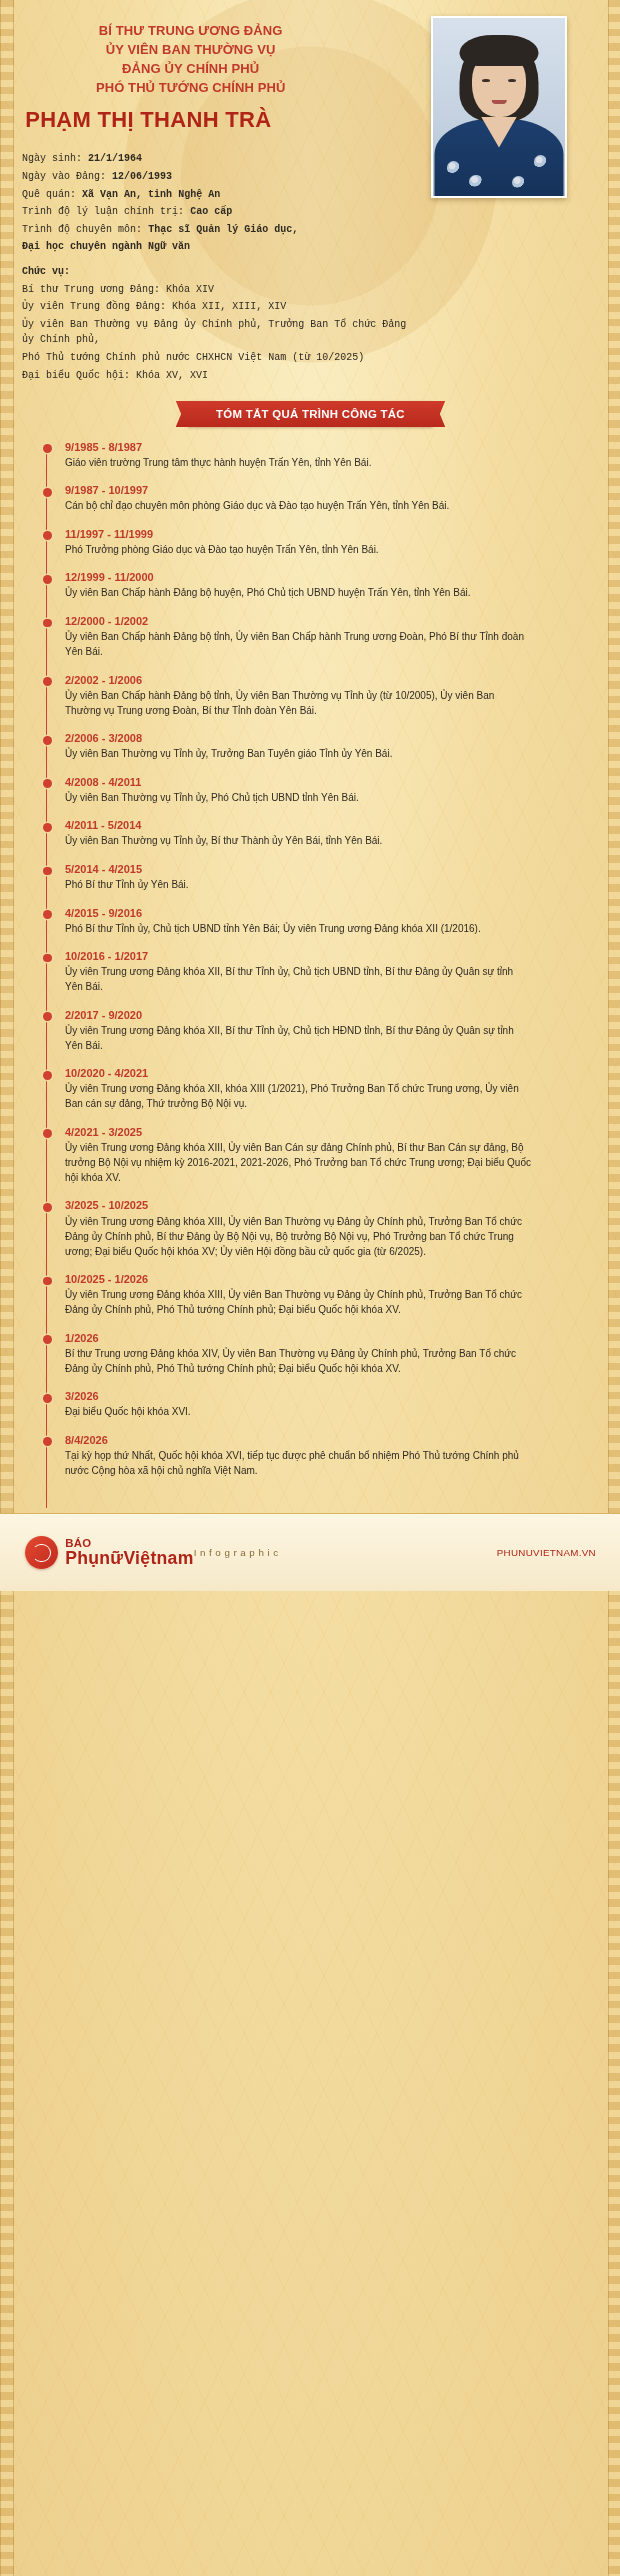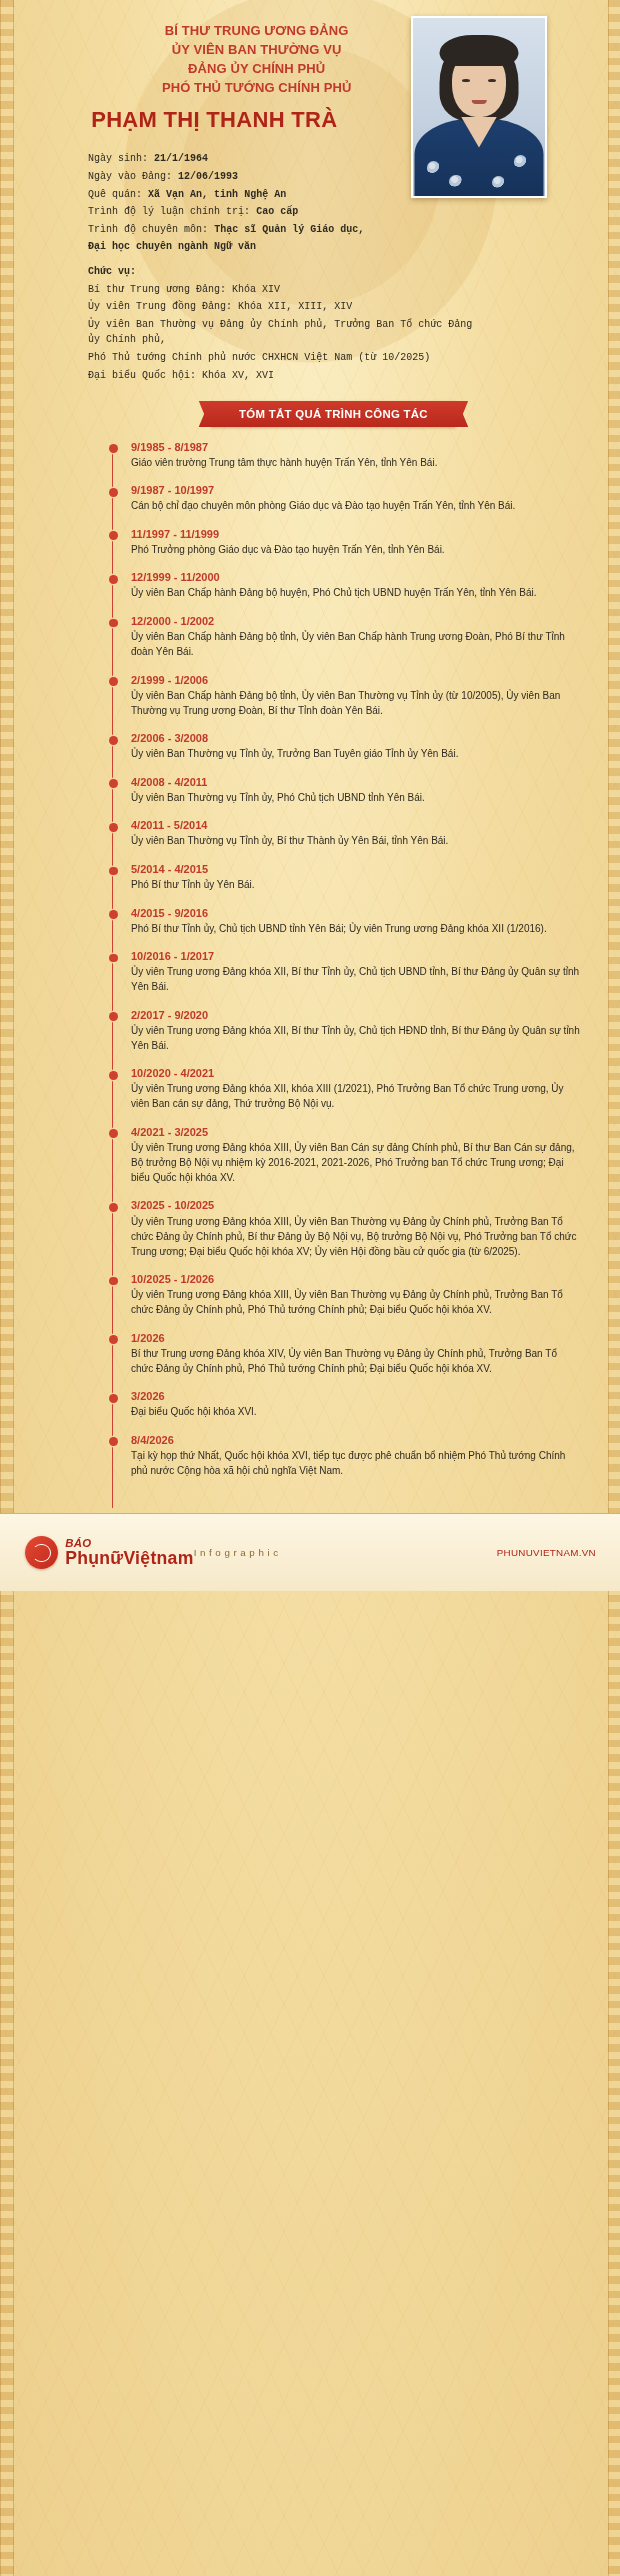--- a/index.html
+++ b/index.html
@@ -33,21 +33,21 @@
     top: 0; bottom: 0;
     width: 13.5px;
     background: repeating-linear-gradient(180deg,
         rgba(196,142,50,.30) 0 7.2px, rgba(243,220,160,.40) 7.2px 14.5px);
     border-left: 1px solid rgba(168,114,34,.35);
     border-right: 1px solid rgba(168,114,34,.35);
   }
   .side-border.left { left: 0; }
   .side-border.right { right: 0; }
 
-  .content { position: relative; padding: 0 40px; margin-left: 46px; }
+  .content { position: relative; padding: 0 20px; }
 
   
   .header { position: relative; padding: 22px 0 5.2px 0; }
   .titles {
     width: 331px;
     text-align: center;
     margin-left: 5.2px;
   }
   .titles .line {
     color: #c0392b;
@@ -222,21 +222,20 @@
   }
   .brand-mark:before {
     content: "";
     position: absolute; left: 7.2px; top: 7.2px; right: 7.2px; bottom: 7.2px;
     border: 1.6px solid #fff; border-radius: 50%;
     border-left-color: transparent;
   }
   .brand-text .b1 {
     color: #b02418; font-weight: bold; font-size: 11.4px; line-height: 1;
     letter-spacing: 0.3px;
-    font-style: italic;
   }
   .brand-text .b2 {
     color: #b02418; font-weight: bold; font-size: 17.6px; line-height: 1.1;
     letter-spacing: 0.3px;
   }
   .footer-center {
     flex: 1;
     color: #8a6a33;
     letter-spacing: 3.6px;
     font-size: 9.8px;
@@ -332,21 +331,21 @@
       </div>
       <div class="tl-item">
         <div class="tl-period">12/1999 - 11/2000</div>
         <div class="tl-desc">Ủy viên Ban Chấp hành Đảng bộ huyện, Phó Chủ tịch UBND huyện Trấn Yên, tỉnh Yên Bái.</div>
       </div>
       <div class="tl-item">
         <div class="tl-period">12/2000 - 1/2002</div>
         <div class="tl-desc">Ủy viên Ban Chấp hành Đảng bộ tỉnh, Ủy viên Ban Chấp hành Trung ương Đoàn, Phó Bí thư Tỉnh đoàn Yên Bái.</div>
       </div>
       <div class="tl-item">
-        <div class="tl-period">2/1999 - 1/2006</div>
+        <div class="tl-period">2/2002 - 1/2006</div>
         <div class="tl-desc">Ủy viên Ban Chấp hành Đảng bộ tỉnh, Ủy viên Ban Thường vụ Tỉnh ủy (từ 10/2005), Ủy viên Ban Thường vụ Trung ương Đoàn, Bí thư Tỉnh đoàn Yên Bái.</div>
       </div>
       <div class="tl-item">
         <div class="tl-period">2/2006 - 3/2008</div>
         <div class="tl-desc">Ủy viên Ban Thường vụ Tỉnh ủy, Trưởng Ban Tuyên giáo Tỉnh ủy Yên Bái.</div>
       </div>
       <div class="tl-item">
         <div class="tl-period">4/2008 - 4/2011</div>
         <div class="tl-desc">Ủy viên Ban Thường vụ Tỉnh ủy, Phó Chủ tịch UBND tỉnh Yên Bái.</div>
       </div>

